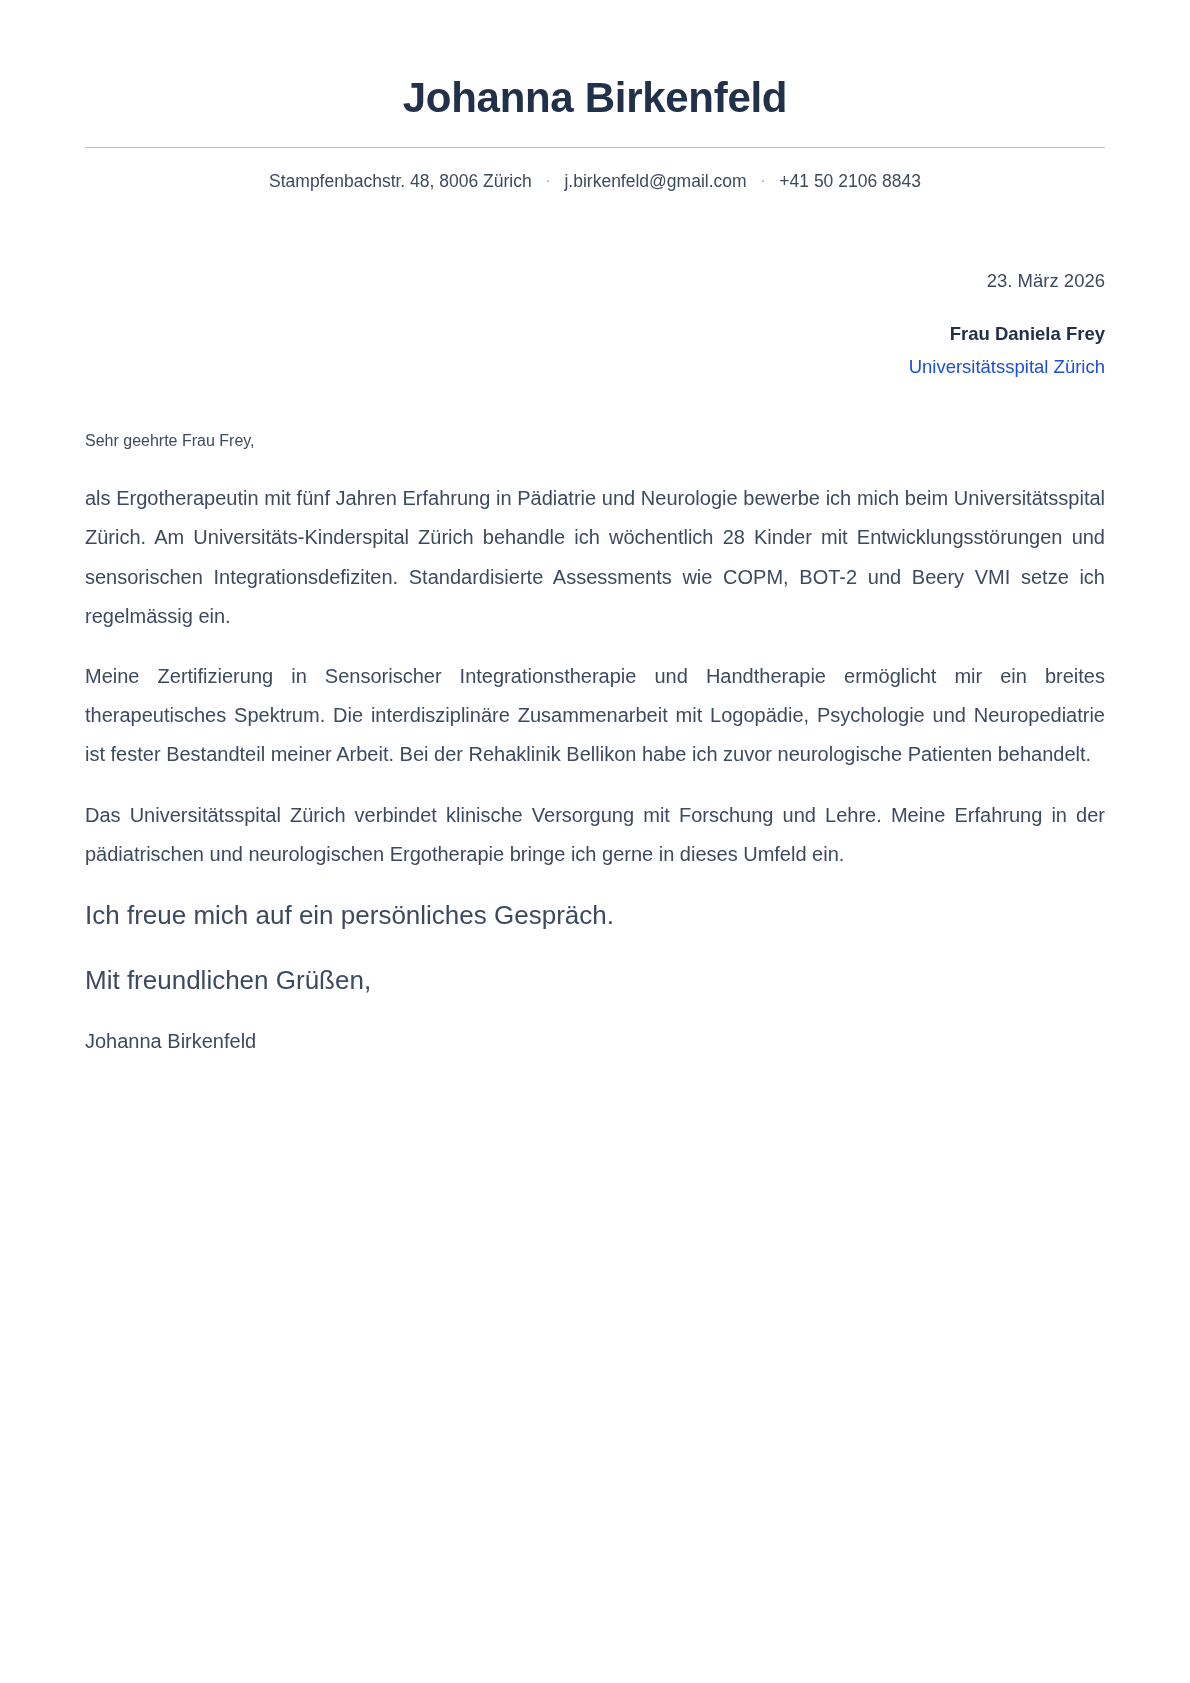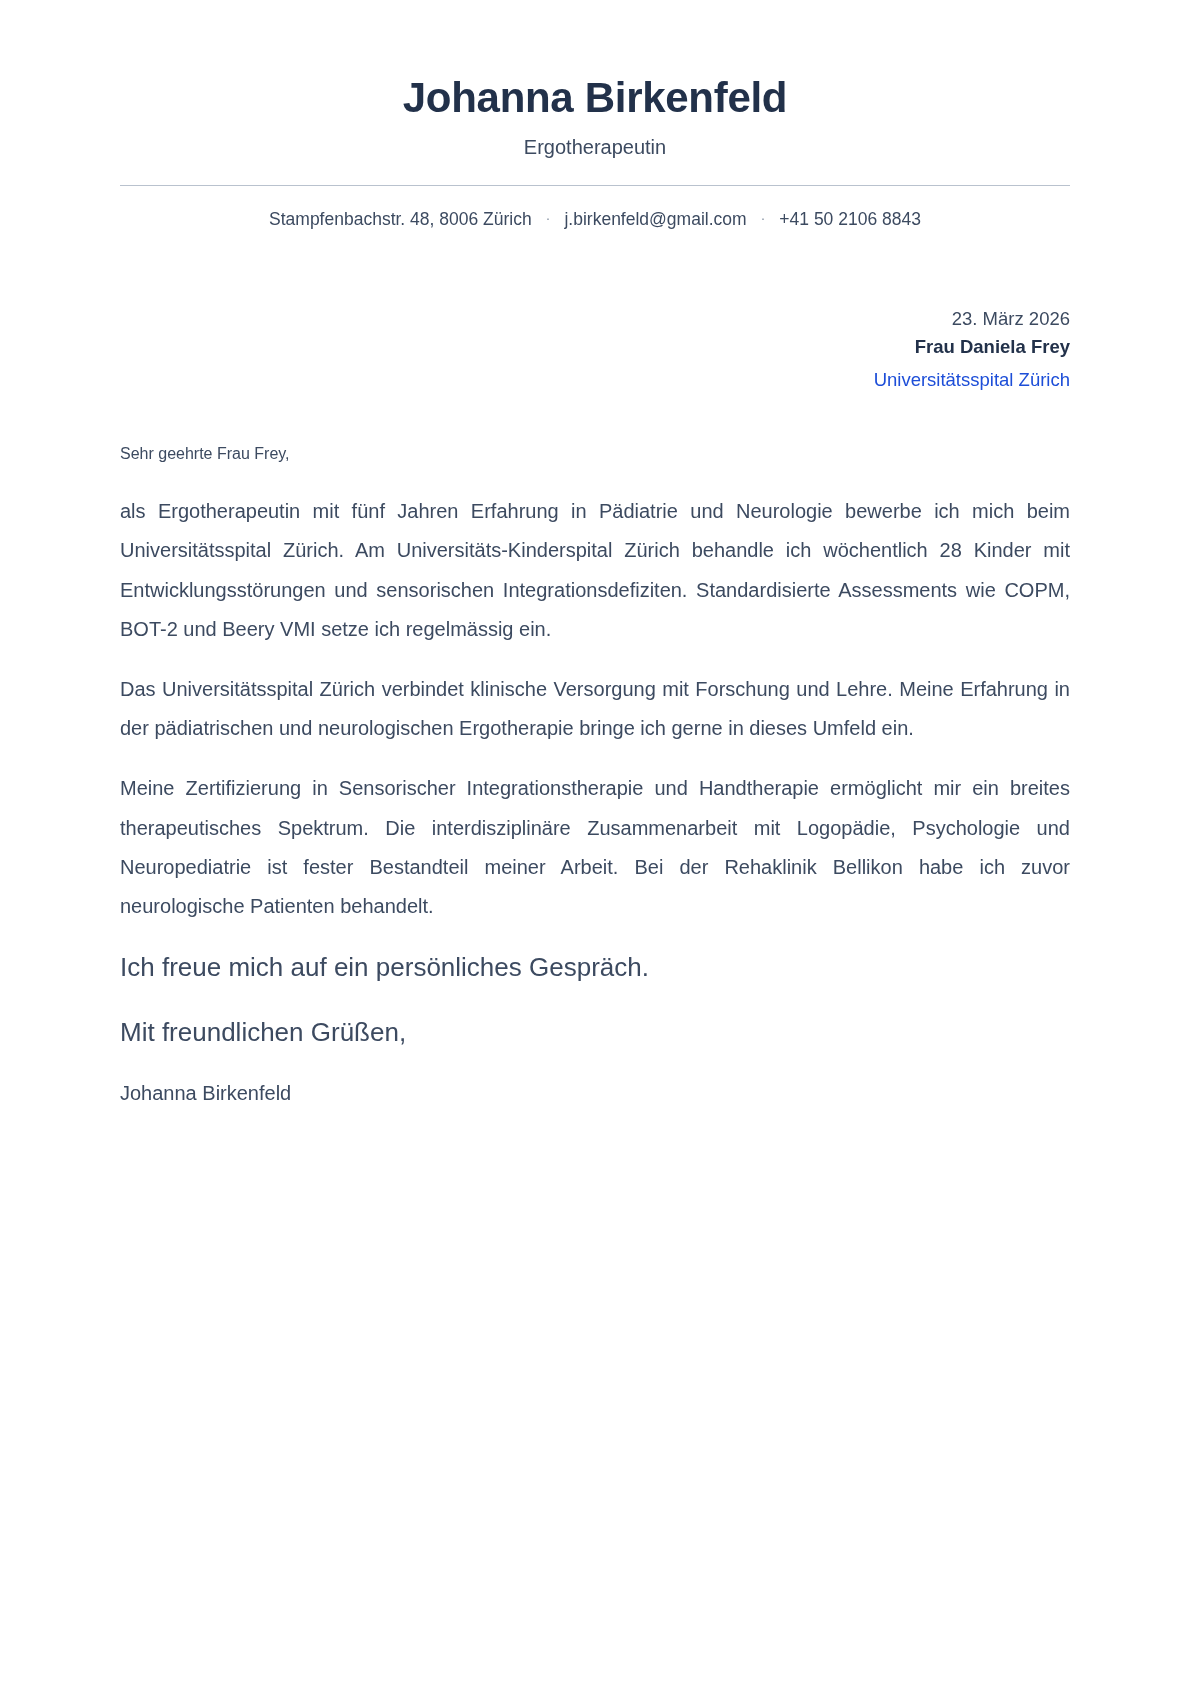--- a/index.html
+++ b/index.html
@@ -13,21 +13,21 @@
     color: #2e3a4d;
     -webkit-font-smoothing: antialiased;
   }
   .page {
     position: relative;
     width: 1190px;
     height: 1683px;
     margin: 0 auto;
     background: #ffffff;
     box-sizing: border-box;
-    padding: 0 120px;
+    padding: 0 85px;
     overflow: hidden;
   }
 
   
   .letter-header {
     padding-top: 74px;
     text-align: center;
   }
   .candidate-name {
     font-size: 42px;
@@ -69,20 +69,21 @@
   .meta-block {
     margin-top: 73px;
     text-align: right;
   }
   .letter-date {
     font-size: 18.5px;
     color: #3c4a60;
     line-height: 1.5;
   }
   .recipient-block {
+    margin-top: 25px;
   }
   .recipient-name {
     font-size: 18.5px;
     font-weight: bold;
     color: #22314a;
     line-height: 1.6;
   }
   .recipient-org {
     font-size: 18.5px;
     color: #1d4ed8;
@@ -123,21 +124,20 @@
     text-align: left;
   }
 </style>
 </head>
 <body>
 
 <div class="page">
 
   <header class="letter-header">
     <h1 class="candidate-name">Johanna Birkenfeld</h1>
-    <p class="candidate-title">Ergotherapeutin</p>
     <hr class="header-rule">
     <div class="contact-line">
       <span>Stampfenbachstr. 48, 8006 Zürich</span>
       <span class="contact-sep">·</span>
       <span>j.birkenfeld@gmail.com</span>
       <span class="contact-sep">·</span>
       <span>+41 50 2106 8843</span>
     </div>
   </header>
 
@@ -147,23 +147,23 @@
       <div class="recipient-name">Frau Daniela Frey</div>
       <div class="recipient-org">Universitätsspital Zürich</div>
     </div>
   </section>
 
   <section class="letter-body">
     <p class="salutation">Sehr geehrte Frau Frey,</p>
 
     <p class="body-paragraph">als Ergotherapeutin mit fünf Jahren Erfahrung in Pädiatrie und Neurologie bewerbe ich mich beim Universitätsspital Zürich. Am Universitäts-Kinderspital Zürich behandle ich wöchentlich 28 Kinder mit Entwicklungsstörungen und sensorischen Integrationsdefiziten. Standardisierte Assessments wie COPM, BOT-2 und Beery VMI setze ich regelmässig ein.</p>
 
+    <p class="body-paragraph">Meine Zertifizierung in Sensorischer Integrationstherapie und Handtherapie ermöglicht mir ein breites therapeutisches Spektrum. Die interdisziplinäre Zusammenarbeit mit Logopädie, Psychologie und Neuropediatrie ist fester Bestandteil meiner Arbeit. Bei der Rehaklinik Bellikon habe ich zuvor neurologische Patienten behandelt.</p>
+
     <p class="body-paragraph">Das Universitätsspital Zürich verbindet klinische Versorgung mit Forschung und Lehre. Meine Erfahrung in der pädiatrischen und neurologischen Ergotherapie bringe ich gerne in dieses Umfeld ein.</p>
-
-    <p class="body-paragraph">Meine Zertifizierung in Sensorischer Integrationstherapie und Handtherapie ermöglicht mir ein breites therapeutisches Spektrum. Die interdisziplinäre Zusammenarbeit mit Logopädie, Psychologie und Neuropediatrie ist fester Bestandteil meiner Arbeit. Bei der Rehaklinik Bellikon habe ich zuvor neurologische Patienten behandelt.</p>
 
     <p class="closing-line">Ich freue mich auf ein persönliches Gespräch.</p>
 
     <p class="closing-line">Mit freundlichen Grüßen,</p>
 
     <p class="signature-name">Johanna Birkenfeld</p>
   </section>
 
 </div>
 

